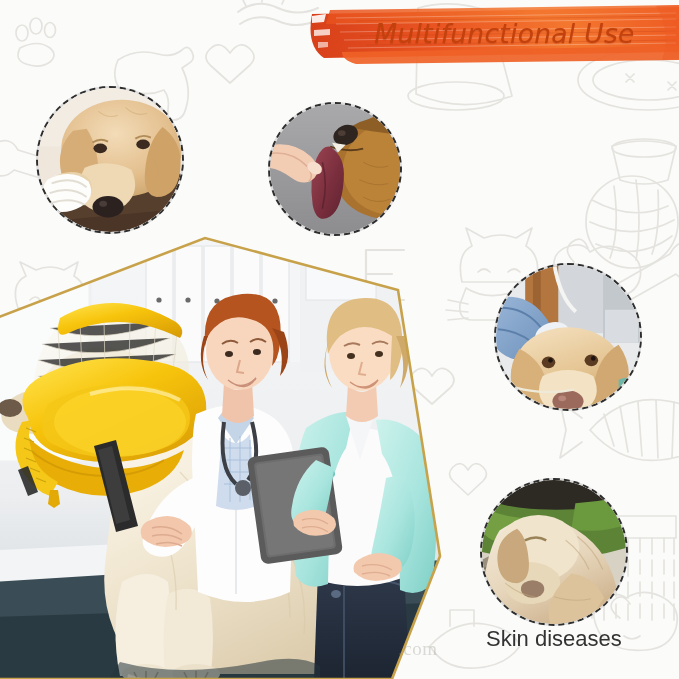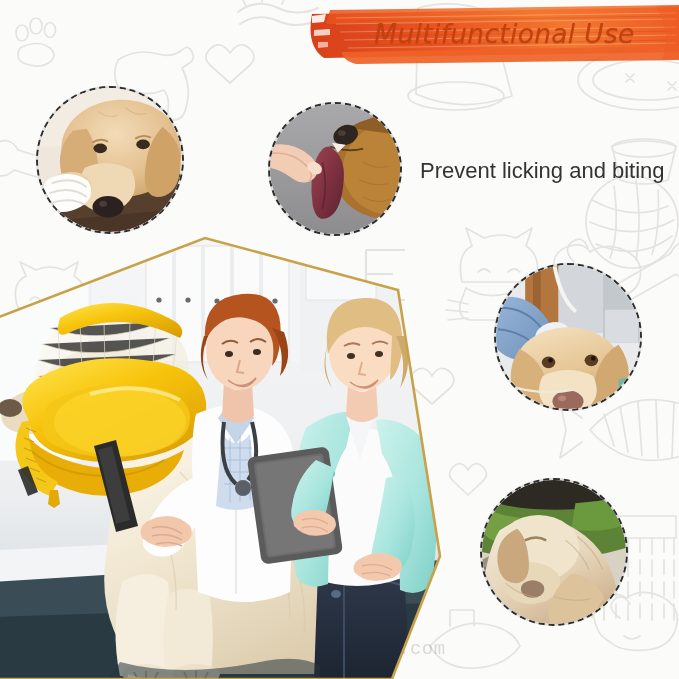--- a/index.html
+++ b/index.html
@@ -97,21 +97,21 @@
     width: 460px; height: 457px;
     z-index: 3;
   }
   .hero svg { display: block; width: 100%; height: 100%; }
 
   .watermark {
     position: absolute;
     left: 398px; top: 638px;
     font-size: 19px;
     color: rgba(140,140,130,0.30);
-    font-family: Liberation Mono, monospace;
+    font-family: Liberation Serif, serif;
     letter-spacing: 0.5px;
     z-index: 7;
   }
 </style>
 </head>
 <body>
 
 <div id="poster">
 
   <svg class="bg-doodles" viewBox="0 0 679 679" xmlns="http://www.w3.org/2000/svg">
@@ -358,21 +358,20 @@
         <ellipse cx="46" cy="66" rx="8" ry="6" fill="#f7ddcb" transform="rotate(28 46 66)"></ellipse>
 
         <g stroke="#8d5e26" stroke-width="1" opacity="0.4" fill="none">
           <path d="M96 60 q14 8 26 4"></path>
           <path d="M92 78 q16 8 30 4"></path>
           <path d="M96 96 q14 8 28 2"></path>
         </g>
       </g>
     </svg>
   </div>
-  <div class="callout-label" id="l2">Prevent licking and biting</div>
 
   <div class="circle-photo" id="c3">
     <svg viewBox="0 0 148 148" xmlns="http://www.w3.org/2000/svg">
       <defs>
         <clipPath id="clip3">
             <circle cx="74" cy="74" r="74"></circle>
           </clipPath>
         <linearGradient id="furB" x1="0" y1="0" x2="0.4" y2="1">
           <stop offset="0%" stop-color="#f5e2c2"></stop>
           <stop offset="60%" stop-color="#e6c796"></stop>
@@ -465,20 +464,21 @@
 
         <g stroke="#bfa57c" stroke-width="1.2" opacity="0.55" fill="none">
           <path d="M86 62 q16 12 24 30"></path>
           <path d="M98 58 q18 14 26 34"></path>
           <path d="M74 120 q20 6 38 2"></path>
           <path d="M24 106 q14 12 30 14"></path>
         </g>
       </g>
     </svg>
   </div>
+  <div class="callout-label" id="l4">Skin diseases</div>
 
   <div class="hero">
     <svg viewBox="0 0 460 457" xmlns="http://www.w3.org/2000/svg">
       <defs>
         <clipPath id="hexClip">
           <path d="M-40 110 L205 16 L398 68 L440 334 L392 457 L-40 457 Z"></path>
         </clipPath>
         <linearGradient id="roomBg" x1="0" y1="0" x2="0" y2="1">
           <stop offset="0%" stop-color="#f6f7f8"></stop>
           <stop offset="60%" stop-color="#eceef0"></stop>

